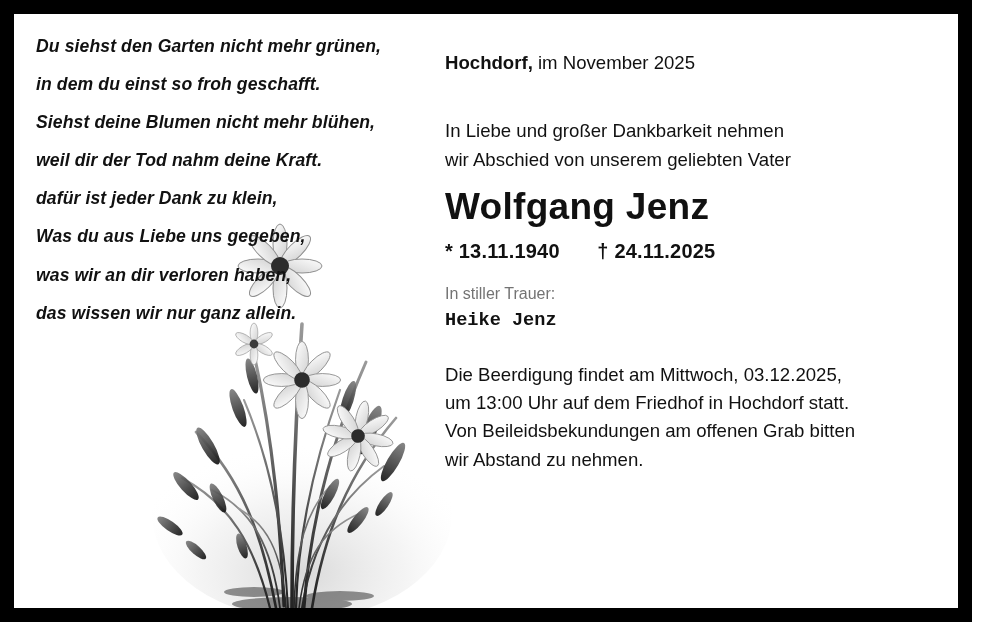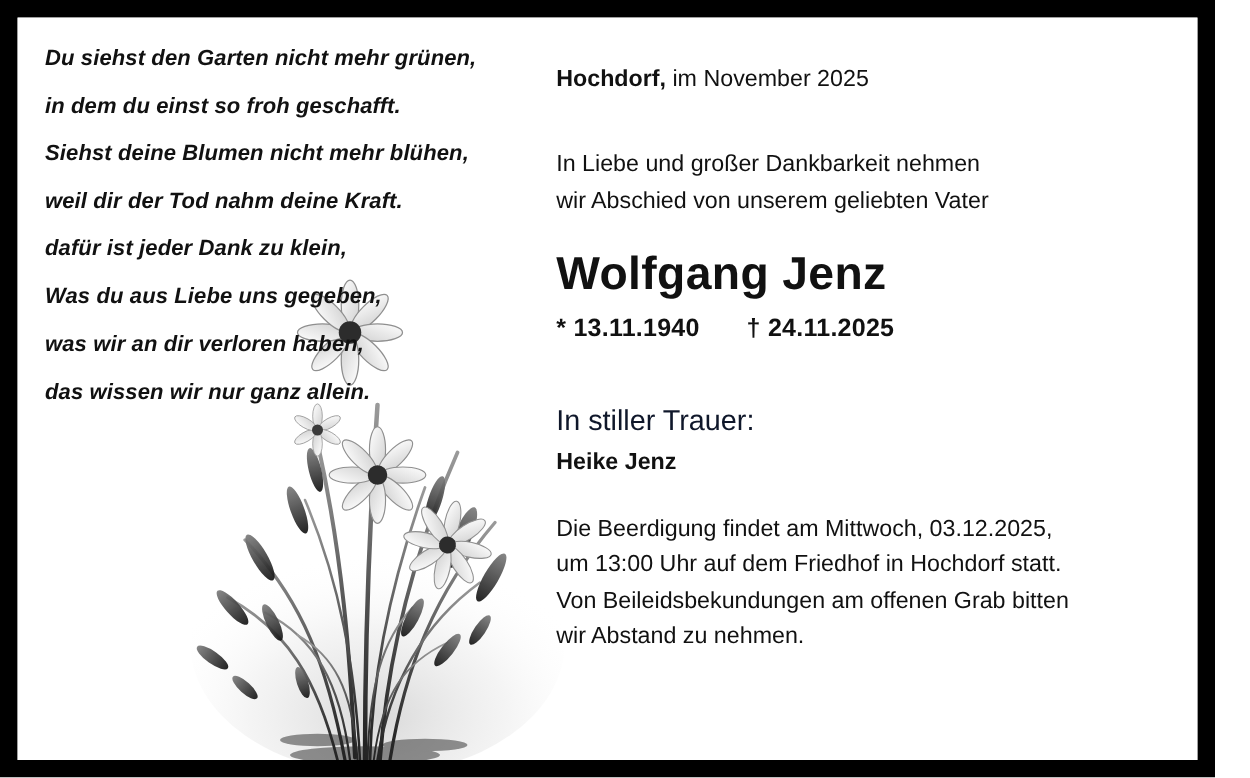--- a/index.html
+++ b/index.html
@@ -64,52 +64,53 @@
     line-height: 1.15;
   }
   .place-line .city {
     font-weight: bold;
     text-align: right;
   }
   .intro {
     font-size: 18.6px;
     color: #111111;
     line-height: 1.52;
-    margin-bottom: 26px;
+    margin-bottom: 14px;
   }
   .name {
     font-size: 37px;
     font-weight: bold;
     color: #111111;
     letter-spacing: 0.3px;
     line-height: 1.05;
     margin-bottom: 13px;
   }
   .dates {
     font-size: 20px;
     font-weight: bold;
     color: #111111;
-    margin-bottom: 45px;
+    margin-bottom: 19px;
     letter-spacing: 0.2px;
   }
   .dates .sep {
     display: inline-block;
     width: 26px;
   }
   .mourn-label {
-    font-size: 23px;
-    color: #0f172a;
+    font-size: 16px;
+    color: #737373;
     line-height: 1.45;
     margin-bottom: 3px;
   }
   .mourner {
     font-size: 18.6px;
     font-weight: bold;
     color: #111111;
     line-height: 1.45;
+    font-family: Liberation Mono, monospace;
   }
   .funeral {
     margin-top: 26px;
     font-size: 18.6px;
     color: #111111;
     line-height: 1.52;
   }
   .funeral div {
     white-space: nowrap;
   }

